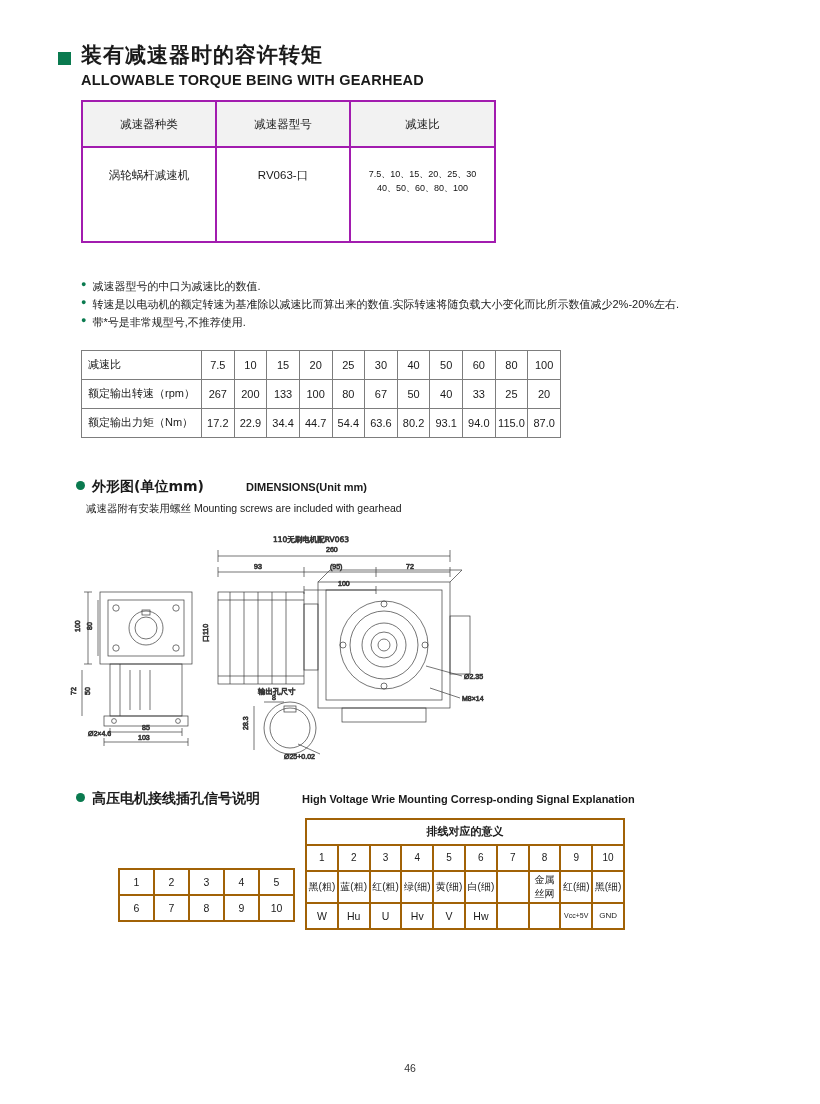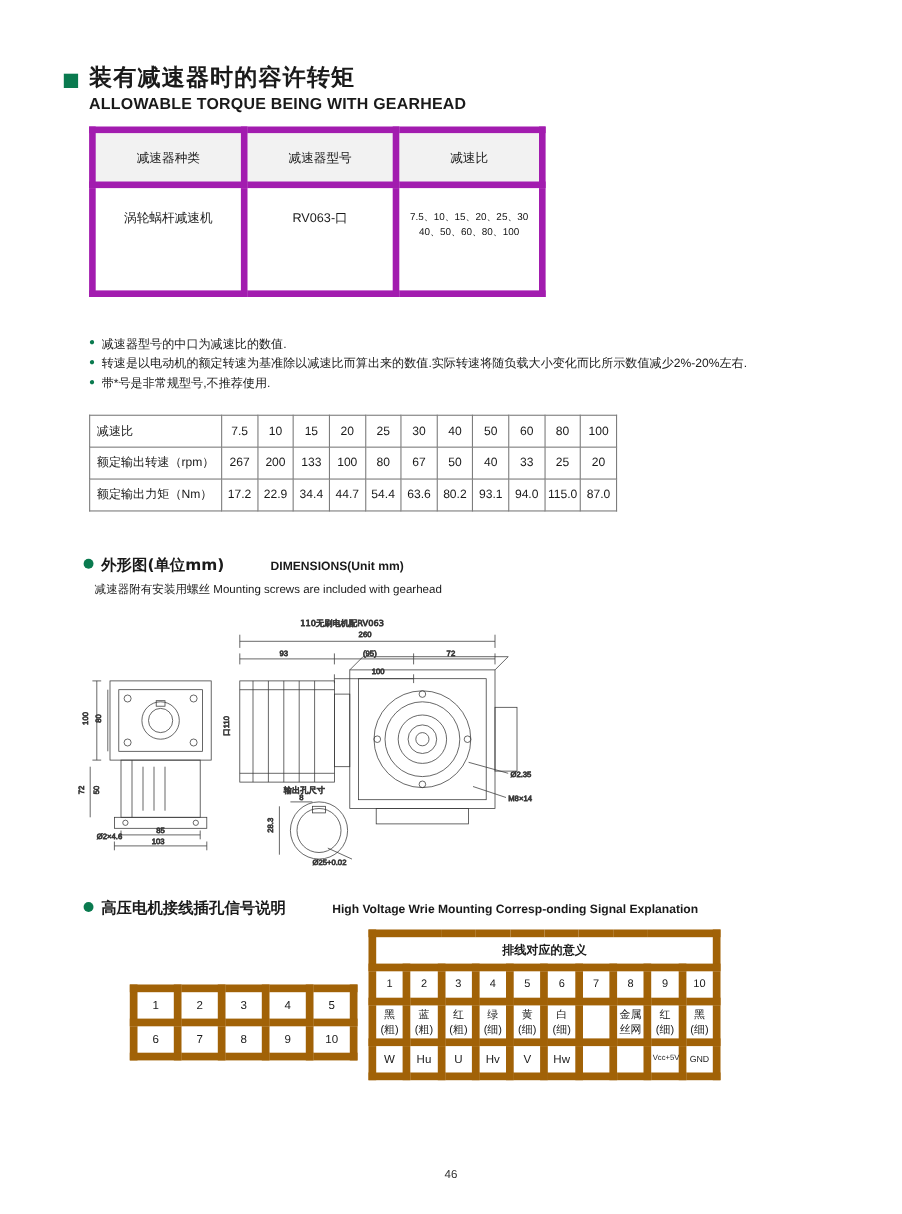--- a/index.html
+++ b/index.html
@@ -12,31 +12,31 @@
     overflow:hidden;
   }
   .page{
     position:absolute;
     left:0;top:0;width:820px;height:1104px;
     box-sizing:border-box;
     padding:40px 58px;
   }
 
   
-  .title-row{display:flex;align-items:flex-start;gap:10px;margin-top:18px;}
+  .title-row{display:flex;align-items:flex-start;gap:10px;margin-top:3px;}
   .sq{width:13px;height:13px;background:#0a7a4f;margin-top:9px;flex:0 0 auto;}
   .title-cn{font-size:21px;font-weight:bold;letter-spacing:1px;line-height:1.2;
             font-family:"DejaVu Sans","Liberation Sans",sans-serif;}
   .title-en{font-size:14.5px;font-weight:bold;letter-spacing:.2px;margin:4px 0 0 23px;
             font-family:"Liberation Sans",sans-serif;}
 
   
   table{border-collapse:collapse;}
   .t1{width:415px;margin:12px 0 0 23px;table-layout:fixed;}
-  .t1 th,.t1 td{border:6px solid #a21caf;font-weight:normal;}
+  .t1 th,.t1 td{border:2px solid #a21caf;font-weight:normal;}
   .t1 thead th{height:42px;font-size:11.5px;text-align:center;background:#f2f2f2;}
   .t1 thead th.c1{width:130px;}
   .t1 thead th.c2{width:130px;}
   .t1 tbody td{height:72px;vertical-align:top;padding-top:20px;font-size:11.5px;}
   .t1 tbody td.c1{text-align:center;}
   .t1 tbody td.c2{text-align:center;}
   .t1 tbody td.c3{text-align:center;font-size:9px;line-height:1.55;color:#111;}
 
   .note-small{font-size:10.5px;margin:6px 0 0 23px;color:#111;}
 
@@ -62,21 +62,21 @@
   .drawing{margin:14px 0 0 0;position:relative;height:230px;}
   .drawing svg{display:block;}
   .dim-txt{font-size:7px;fill:#333;font-family:"Liberation Sans",sans-serif;}
   .dim-txt-cn{font-size:7.5px;fill:#222;font-family:"DejaVu Sans",sans-serif;}
 
   
   .sec2{margin:30px 0 0 18px;display:flex;align-items:baseline;gap:7px;}
   .sig-wrap{margin:10px 0 0 0;display:flex;align-items:flex-start;gap:10px;}
   .plug{margin:50px 0 0 60px;}
   .t3{table-layout:fixed;}
-  .t3 td{border:7px solid #a16207;text-align:center;font-size:10px;height:22px;}
+  .t3 td{border:2px solid #a16207;text-align:center;font-size:10px;height:22px;}
   .t3 .hdr{font-size:11px;font-weight:bold;height:22px;}
   .t3 .num{width:31px;font-size:10.5px;}
   .t3 .w{font-size:10.5px;}
 
   .pagenum{position:absolute;left:0;right:0;bottom:30px;text-align:center;font-size:10.5px;color:#333;}
 </style>
 </head>
 <body>
 
 <div class="page">

